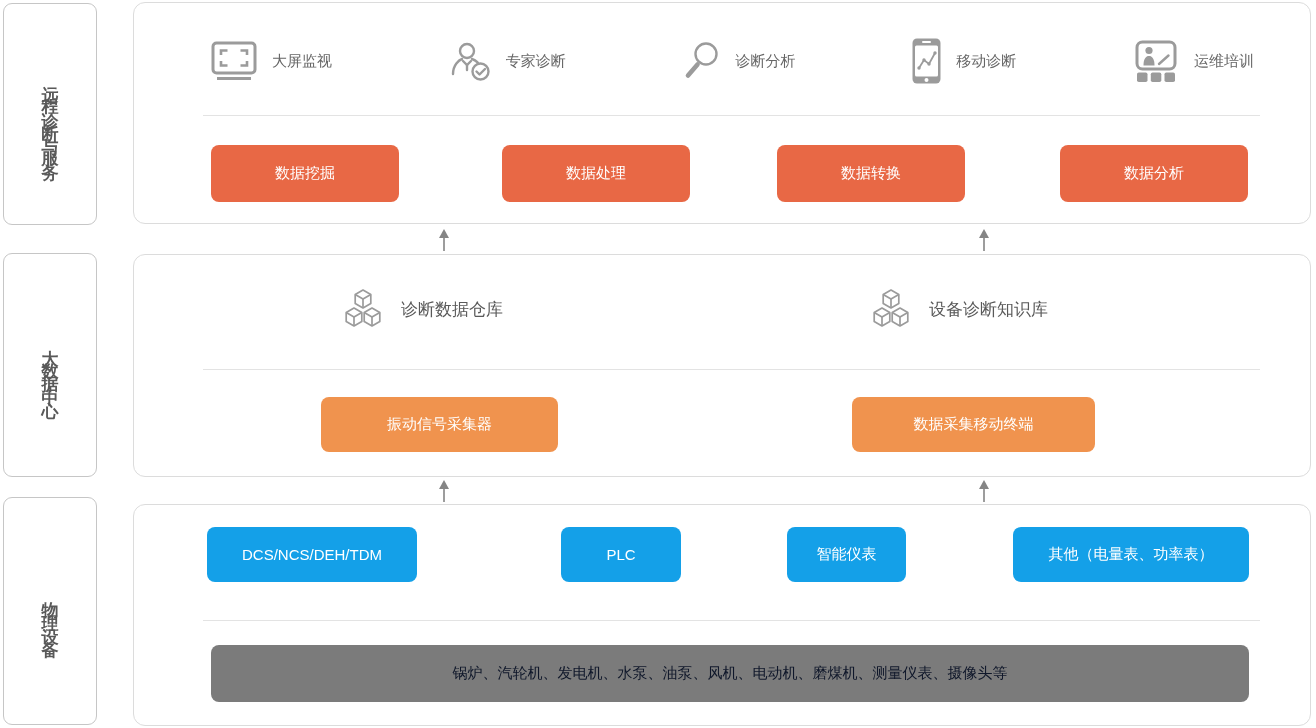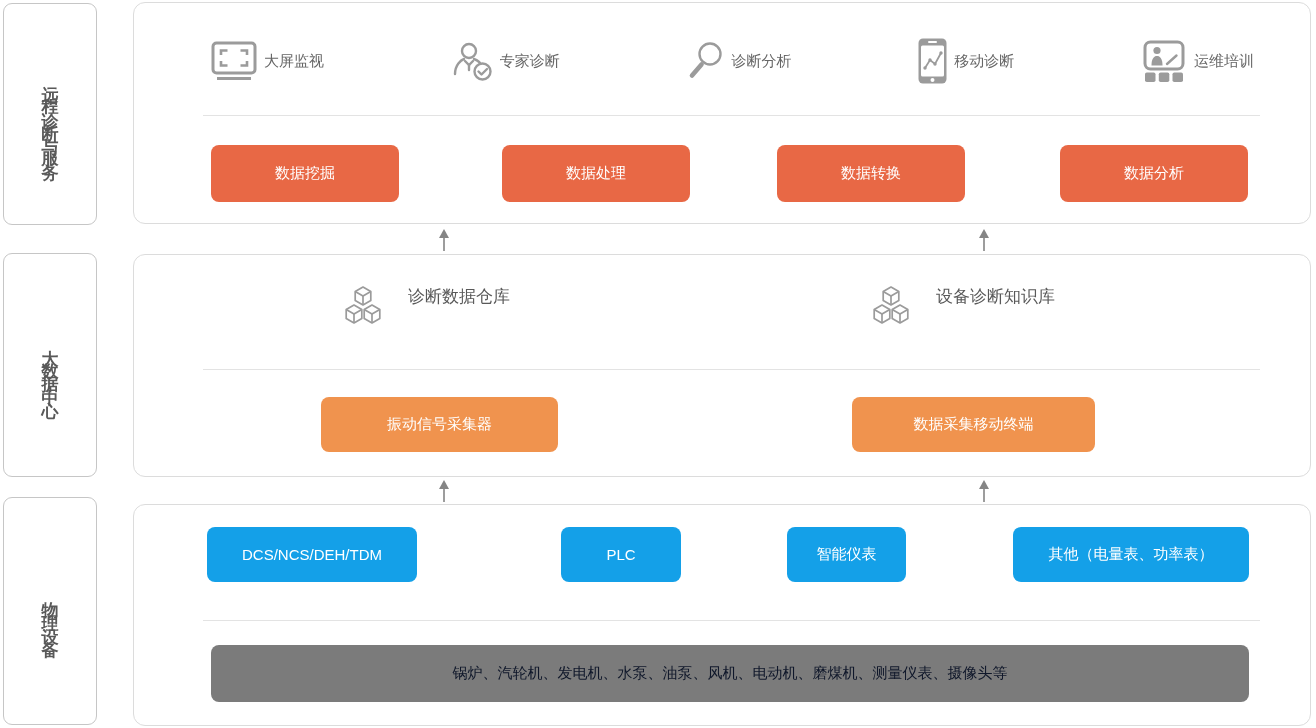--- a/index.html
+++ b/index.html
@@ -21,25 +21,25 @@
   .p1 { top:2px;  height:222px; }
   .p2 { top:254px; height:223px; }
   .p3 { top:504px; height:222px; }
 
   .divider { position:absolute; left:69px; right:50px; height:1px; background:#e3e3e3; }
   .d1 { top:112px; } .d2 { top:114px; } .d3 { top:115px; }
 
   
   .features { position:absolute; top:28px; left:77px; right:56px; height:60px;
               display:flex; justify-content:space-between; align-items:center; }
-  .feature { display:flex; align-items:center; gap:7px; }
+  .feature { display:flex; align-items:center; gap:15px; }
   .flabel { font-size:15px; color:#666; white-space:nowrap; }
 
   
-  .store { position:absolute; top:30px; height:48px; display:flex; align-items:flex-start; gap:23px; }
+  .store { position:absolute; top:30px; height:48px; display:flex; align-items:center; gap:16px; }
   .store1 { left:207px; } .store2 { left:735px; }
   .slabel { font-size:17px; color:#595959; white-space:nowrap; }
 
   
   .btn { position:absolute; display:flex; align-items:center; justify-content:center;
          color:#fff; font-size:15px; border-radius:8px; white-space:nowrap; cursor:pointer; }
   .orange { background:#E86845; }
   .orange-light { background:#F0934E; }
   .blue { background:#14A0E8; }
 

